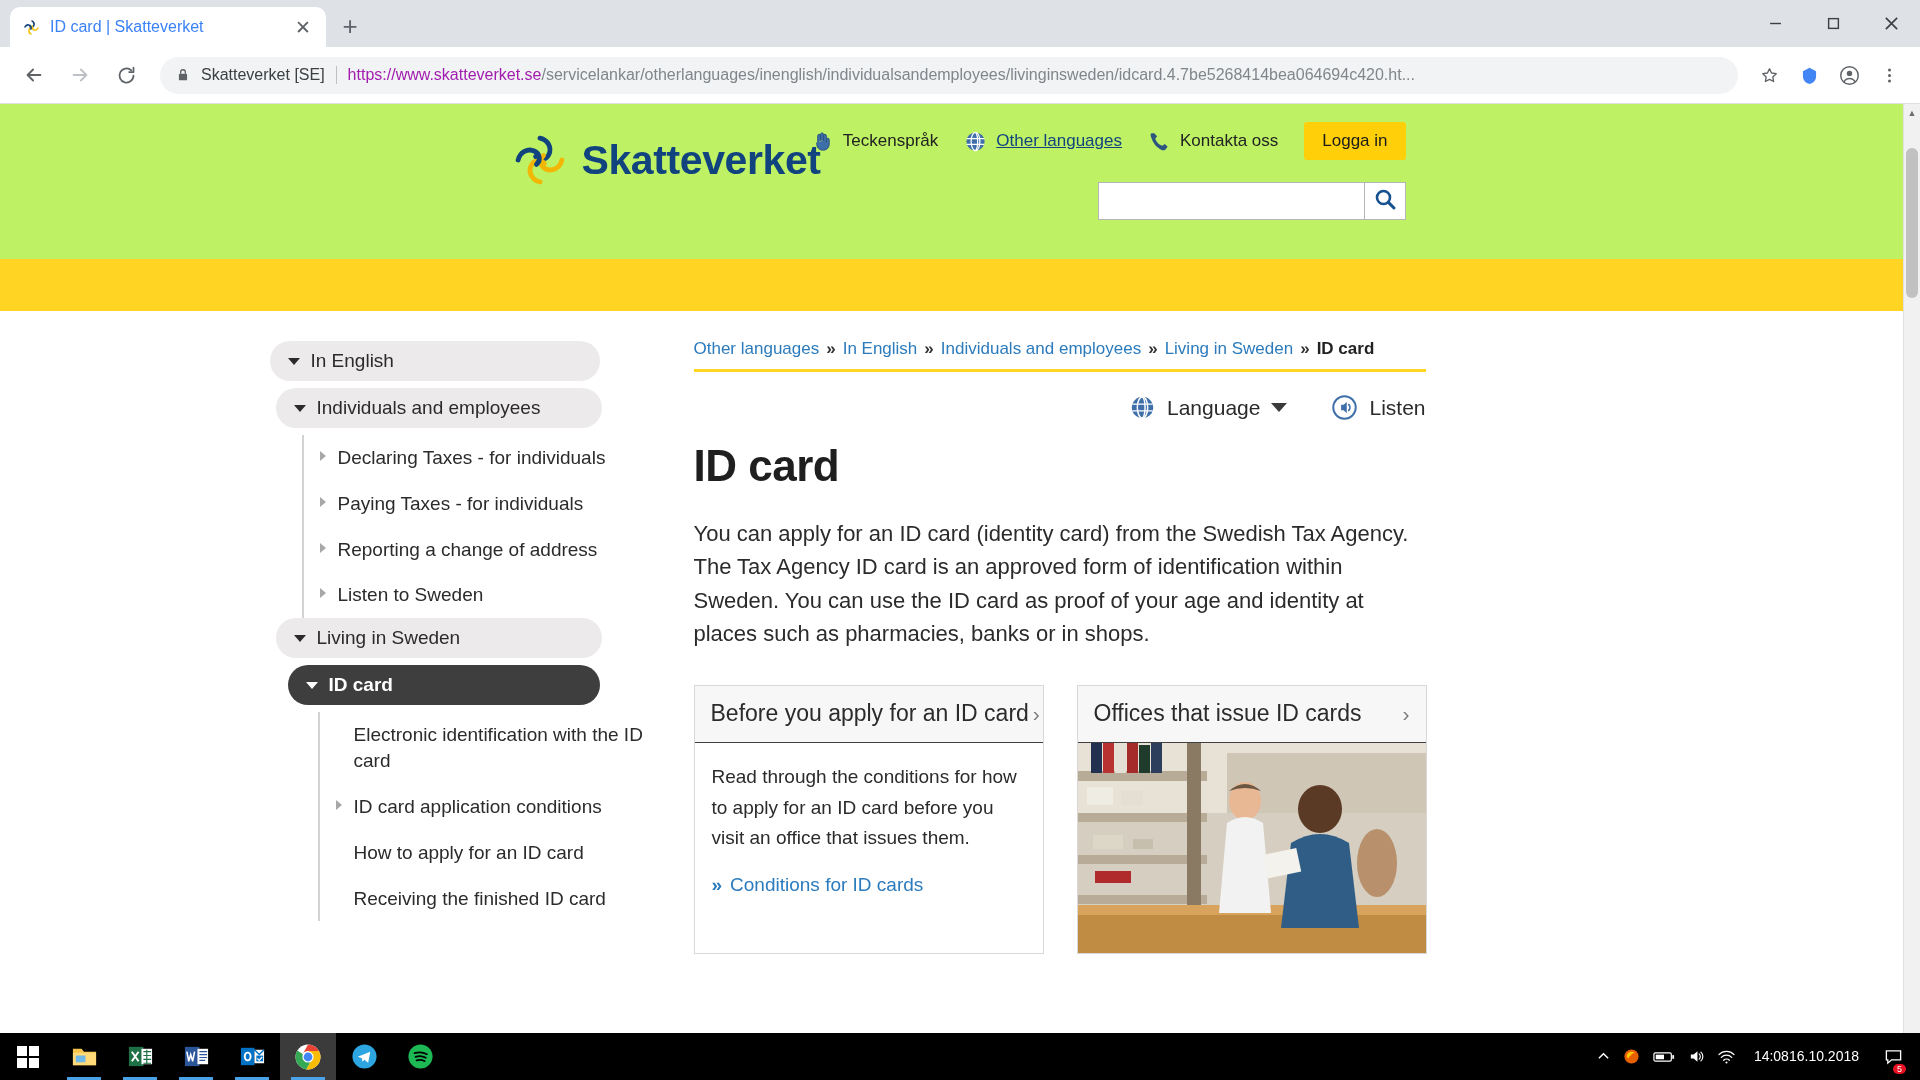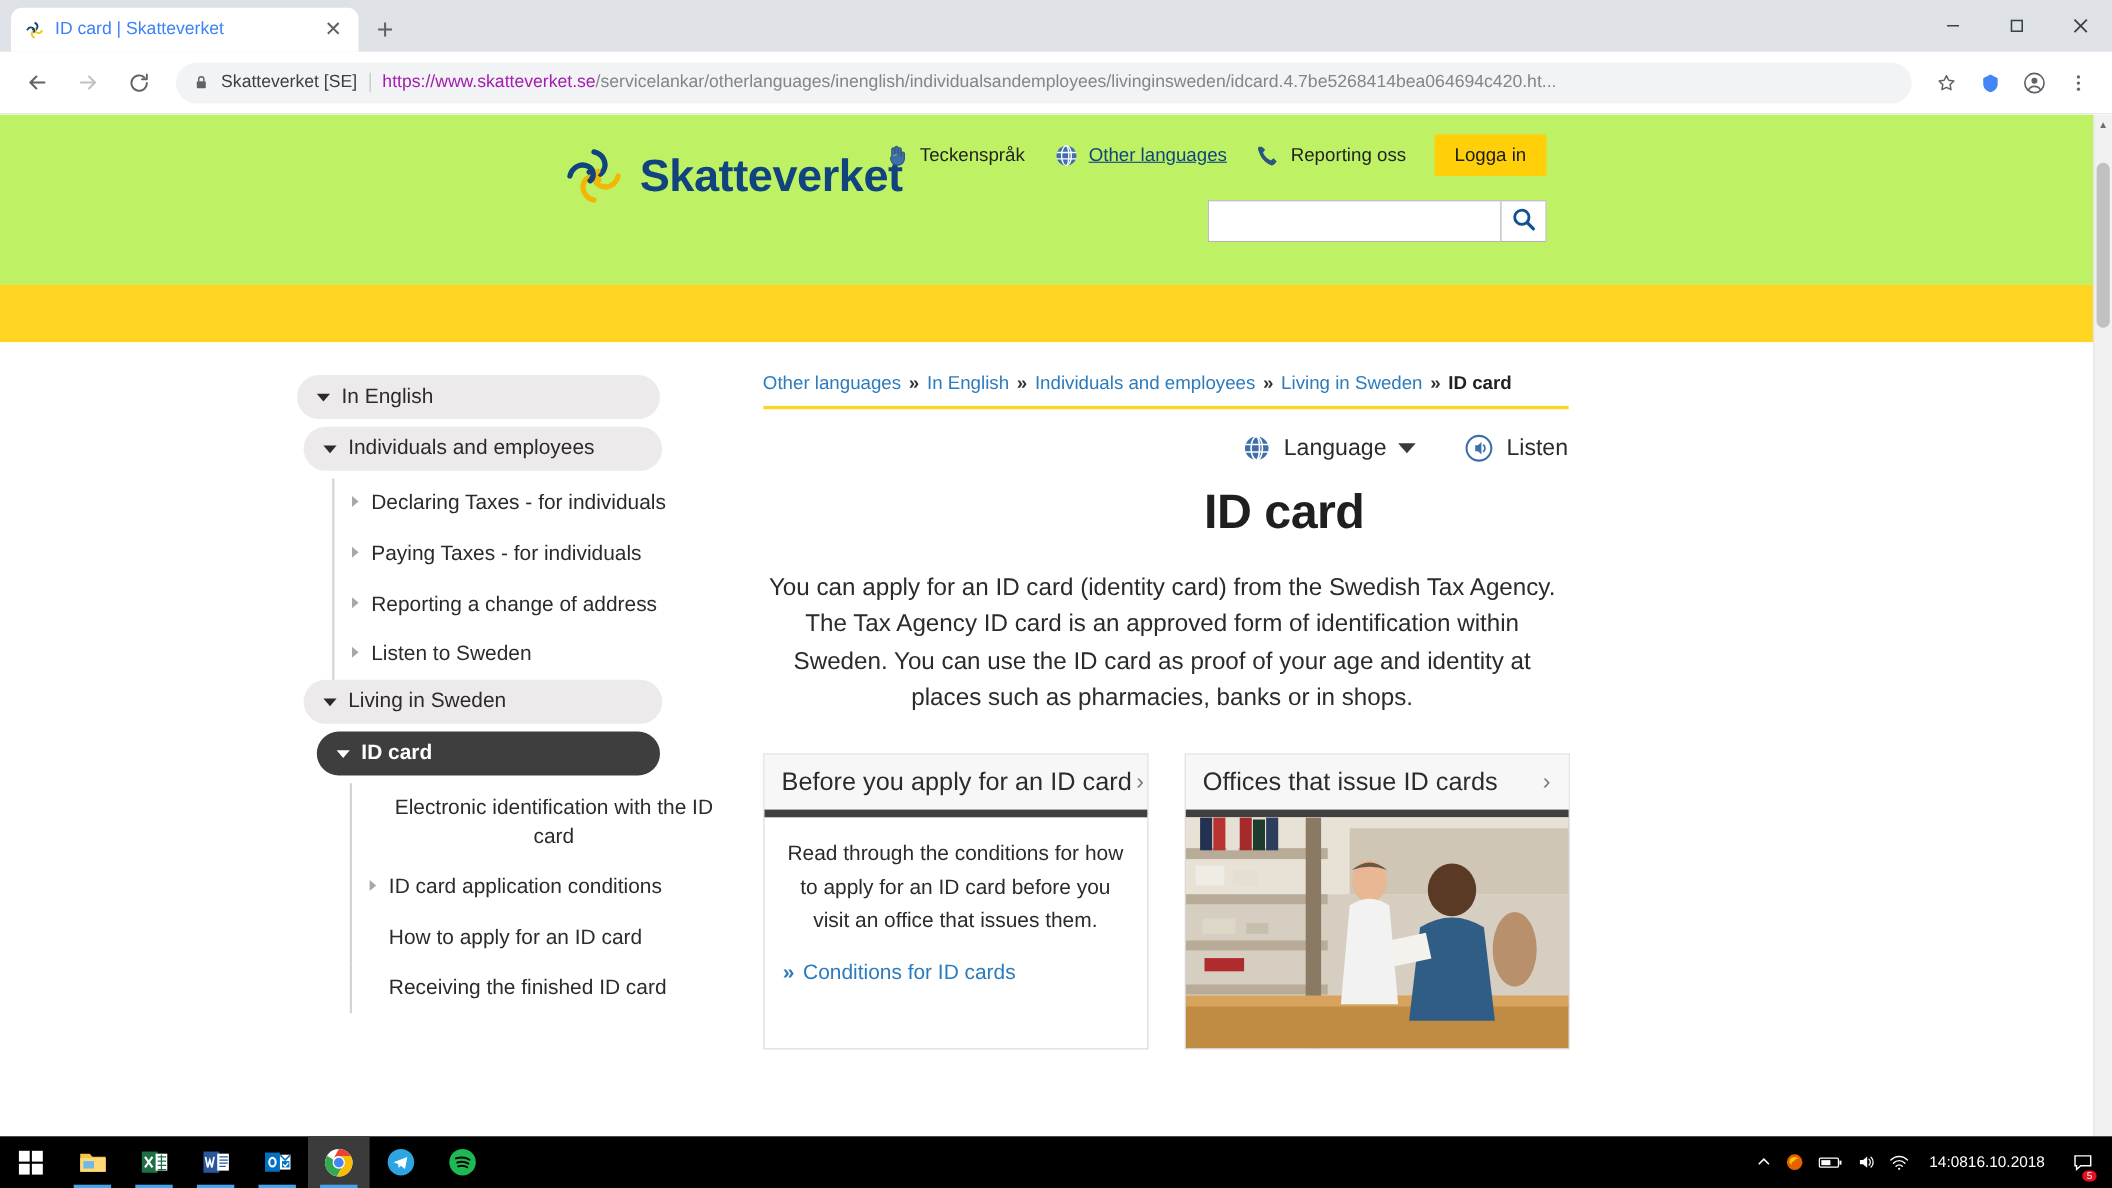--- a/index.html
+++ b/index.html
@@ -153,21 +153,20 @@
   }
   .mainnav-tab:first-child { padding-left:42px; }
   .mainnav-tab:last-child { padding-right:48px; }
 
   .yellowbar { height:52px; background:#ffd422; width:100%; }
 
   
   .content-wrap {
     width:1380px; margin:0 auto; display:flex; padding-top:16px;
     position:relative;
-    text-align:center;
   }
   .sidebar { width:392px; flex:none; padding-top:14px; }
   .main { flex:1; padding-left:40px; padding-top:12px; }
 
   
   .snav { list-style:none; }
   .snav-pill {
     display:flex; align-items:center; gap:11px;
     background:#eceaea; border-radius:22px; height:40px;
     font-size:19px; color:#2b2b2b; padding:0 18px;
@@ -225,21 +224,21 @@
     margin-top:20px; letter-spacing:-0.5px;
   }
   .intro {
     font-size:22px; line-height:1.52; color:#2b2b2b;
     margin-top:26px; width:726px;
   }
 
   .cards { display:flex; gap:33px; margin-top:34px; }
   .card { width:350px; border:1px solid #d8d8d8; background:#fff; }
   .card-head {
-    background:#f7f7f7; border-bottom:7px solid #404040;
+    background:#f7f7f7; border-bottom:1px solid #404040;
     height:57px; display:flex; align-items:center; justify-content:space-between;
     padding:0 16px; gap:4px;
   }
   .card-head h2 { font-size:23px; font-weight:normal; color:#2b2b2b; white-space:nowrap; }
   .card-arrow { color:#7a7a7a; font-size:21px; flex:none; }
   .card-body { padding:19px 17px 10px 17px; }
   .card-text { font-size:19px; line-height:1.62; color:#2b2b2b; }
   .card-link {
     display:flex; align-items:center; gap:8px; margin-top:20px;
     font-size:19px; color:#2b7bbd;
@@ -416,21 +415,21 @@
                   </svg>
               </span>
               <span class="txt">Other languages</span>
             </div>
             <div class="util-item">
               <span class="ico">
                 <svg width="23" height="23" viewBox="0 0 24 24">
                     <path d="M6.5 3.5l3 3-2 2.5a13 13 0 0 0 7.5 7.5l2.5-2 3 3-2.5 3c-1 1-2.8 1-4.5 0A21 21 0 0 1 3.5 8C2.5 6.3 2.5 4.5 3.5 3.5z" fill="#2c557f"></path>
                   </svg>
               </span>
-              <span class="txt">Reporting oss</span>
+              <span class="txt">Kontakta oss</span>
             </div>
             <button class="btn-login">Logga in</button>
           </div>
 
           <div class="search-area">
             <input class="search-input" type="text" value="" placeholder="" style="">
             <div class="search-go">
               <span>
                 <svg width="24" height="24" viewBox="0 0 24 24">
                     <circle cx="10.5" cy="10.5" r="6.5" fill="none" stroke="#16518f" stroke-width="2.6"></circle>

